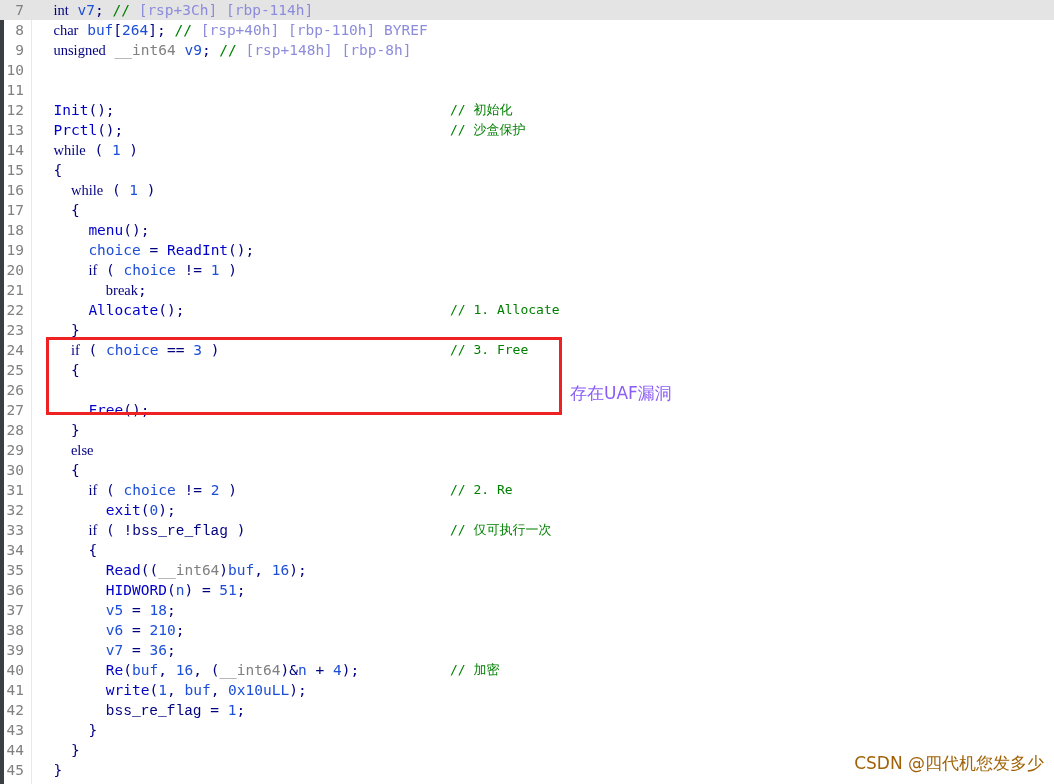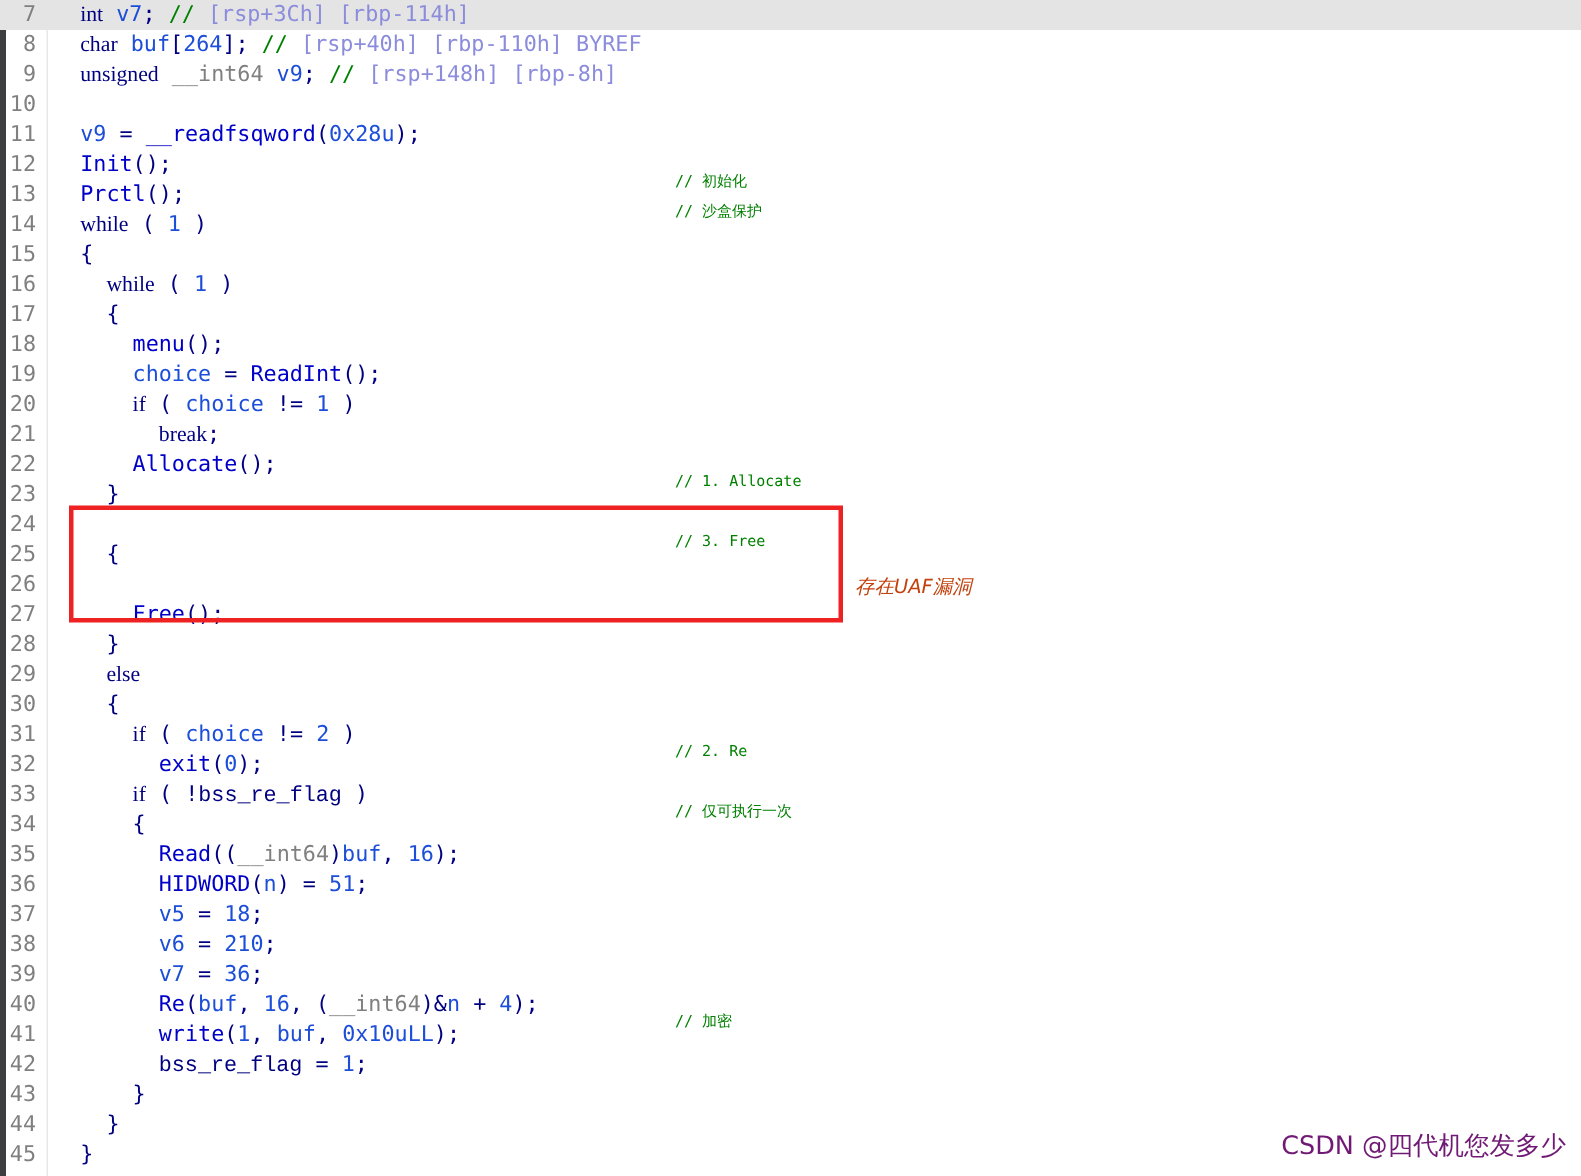--- a/index.html
+++ b/index.html
@@ -66,22 +66,21 @@
     top: 0;
     white-space: pre;
   }
 
   .comment-text {
     position: absolute;
     left: 450px;
     top: 0;
     white-space: pre;
     color: #008000;
-    font-size: 10px;
-    margin-top: 12px;
+    font-size: 13px;
   }
 
   
   .gutter-sep {
     position: absolute;
     left: 31px;
     top: 0;
     width: 1px;
     height: 784px;
     background: #e8e8e8;
@@ -107,65 +106,64 @@
     height: 78px;
     border: 3px solid #ee2222;
     box-sizing: border-box;
     pointer-events: none;
   }
 
   .annot-label {
     position: absolute;
     left: 570px;
     top: 382px;
-    color: #c2410c;
-    font-size: 13px;
+    color: #8b5cf6;
+    font-size: 17px;
     font-family: "DejaVu Sans", "Liberation Sans", sans-serif;
     white-space: nowrap;
-    font-style: italic;
   }
 
   
   .watermark {
     position: absolute;
     right: 10px;
     bottom: 9px;
-    color: #701a75;
+    color: #a16207;
     font-size: 17px;
     font-family: "DejaVu Sans", "Liberation Sans", sans-serif;
     white-space: nowrap;
   }
 </style>
 </head>
 <body>
 
 <div id="app">
 
   <div class="gutter-edge"></div>
   <div class="gutter-sep"></div>
 
   <div class="code-viewport" id="code-viewport">
       <div class="code-row highlighted"><span class="lineno">7</span><span class="code-text">  <span class="t-kw">int</span> <span class="t-var">v7</span><span class="t-pun">;</span> <span class="t-cmt">//</span><span class="t-stk"> </span><span class="t-stk">[rsp+3Ch]</span><span class="t-stk"> </span><span class="t-stk">[rbp-114h]</span></span></div>
       <div class="code-row"><span class="lineno">8</span><span class="code-text">  <span class="t-kw">char</span> <span class="t-var">buf</span><span class="t-pun">[</span><span class="t-num">264</span><span class="t-pun">]</span><span class="t-pun">;</span> <span class="t-cmt">//</span><span class="t-stk"> </span><span class="t-stk">[rsp+40h]</span><span class="t-stk"> </span><span class="t-stk">[rbp-110h]</span><span class="t-stk"> BYREF</span></span></div>
       <div class="code-row"><span class="lineno">9</span><span class="code-text">  <span class="t-kw">unsigned</span> <span class="t-type">__int64</span> <span class="t-var">v9</span><span class="t-pun">;</span> <span class="t-cmt">//</span><span class="t-stk"> </span><span class="t-stk">[rsp+148h]</span><span class="t-stk"> </span><span class="t-stk">[rbp-8h]</span></span></div>
       <div class="code-row"><span class="lineno">10</span><span class="code-text"></span></div>
-      <div class="code-row"><span class="lineno">11</span><span class="code-text">  <span class="t-var">v9</span> <span class="t-pun">=</span> <span class="t-fn">__readfsqword</span><span class="t-pun">(</span><span class="t-num">0x28u</span><span class="t-pun">)</span><span class="t-pun">;</span></span></div>
+      <div class="code-row"><span class="lineno">11</span></div>
       <div class="code-row"><span class="lineno">12</span><span class="code-text">  <span class="t-fn">Init</span><span class="t-pun">(</span><span class="t-pun">)</span><span class="t-pun">;</span></span><span class="comment-text">// 初始化</span></div>
       <div class="code-row"><span class="lineno">13</span><span class="code-text">  <span class="t-fn">Prctl</span><span class="t-pun">(</span><span class="t-pun">)</span><span class="t-pun">;</span></span><span class="comment-text">// 沙盒保护</span></div>
       <div class="code-row"><span class="lineno">14</span><span class="code-text">  <span class="t-kw">while</span> <span class="t-pun">(</span> <span class="t-num">1</span> <span class="t-pun">)</span></span></div>
       <div class="code-row"><span class="lineno">15</span><span class="code-text">  <span class="t-pun">{</span></span></div>
       <div class="code-row"><span class="lineno">16</span><span class="code-text">    <span class="t-kw">while</span> <span class="t-pun">(</span> <span class="t-num">1</span> <span class="t-pun">)</span></span></div>
       <div class="code-row"><span class="lineno">17</span><span class="code-text">    <span class="t-pun">{</span></span></div>
       <div class="code-row"><span class="lineno">18</span><span class="code-text">      <span class="t-fn">menu</span><span class="t-pun">(</span><span class="t-pun">)</span><span class="t-pun">;</span></span></div>
       <div class="code-row"><span class="lineno">19</span><span class="code-text">      <span class="t-var">choice</span> <span class="t-pun">=</span> <span class="t-fn">ReadInt</span><span class="t-pun">(</span><span class="t-pun">)</span><span class="t-pun">;</span></span></div>
       <div class="code-row"><span class="lineno">20</span><span class="code-text">      <span class="t-kw">if</span> <span class="t-pun">(</span> <span class="t-var">choice</span> <span class="t-pun">!</span><span class="t-pun">=</span> <span class="t-num">1</span> <span class="t-pun">)</span></span></div>
       <div class="code-row"><span class="lineno">21</span><span class="code-text">        <span class="t-kw">break</span><span class="t-pun">;</span></span></div>
       <div class="code-row"><span class="lineno">22</span><span class="code-text">      <span class="t-fn">Allocate</span><span class="t-pun">(</span><span class="t-pun">)</span><span class="t-pun">;</span></span><span class="comment-text">// 1. Allocate</span></div>
       <div class="code-row"><span class="lineno">23</span><span class="code-text">    <span class="t-pun">}</span></span></div>
-      <div class="code-row"><span class="lineno">24</span><span class="comment-text">// 3. Free</span></div>
+      <div class="code-row"><span class="lineno">24</span><span class="code-text">    <span class="t-kw">if</span> <span class="t-pun">(</span> <span class="t-var">choice</span> <span class="t-pun">=</span><span class="t-pun">=</span> <span class="t-num">3</span> <span class="t-pun">)</span></span><span class="comment-text">// 3. Free</span></div>
       <div class="code-row"><span class="lineno">25</span><span class="code-text">    <span class="t-pun">{</span></span></div>
       <div class="code-row"><span class="lineno">26</span><span class="code-text"></span></div>
       <div class="code-row"><span class="lineno">27</span><span class="code-text">      <span class="t-fn">Free</span><span class="t-pun">(</span><span class="t-pun">)</span><span class="t-pun">;</span></span></div>
       <div class="code-row"><span class="lineno">28</span><span class="code-text">    <span class="t-pun">}</span></span></div>
       <div class="code-row"><span class="lineno">29</span><span class="code-text">    <span class="t-kw">else</span></span></div>
       <div class="code-row"><span class="lineno">30</span><span class="code-text">    <span class="t-pun">{</span></span></div>
       <div class="code-row"><span class="lineno">31</span><span class="code-text">      <span class="t-kw">if</span> <span class="t-pun">(</span> <span class="t-var">choice</span> <span class="t-pun">!</span><span class="t-pun">=</span> <span class="t-num">2</span> <span class="t-pun">)</span></span><span class="comment-text">// 2. Re</span></div>
       <div class="code-row"><span class="lineno">32</span><span class="code-text">        <span class="t-fn">exit</span><span class="t-pun">(</span><span class="t-num">0</span><span class="t-pun">)</span><span class="t-pun">;</span></span></div>
       <div class="code-row"><span class="lineno">33</span><span class="code-text">      <span class="t-kw">if</span> <span class="t-pun">(</span> <span class="t-pun">!</span><span class="t-glob">bss_re_flag</span> <span class="t-pun">)</span></span><span class="comment-text">// 仅可执行一次</span></div>
       <div class="code-row"><span class="lineno">34</span><span class="code-text">      <span class="t-pun">{</span></span></div>

